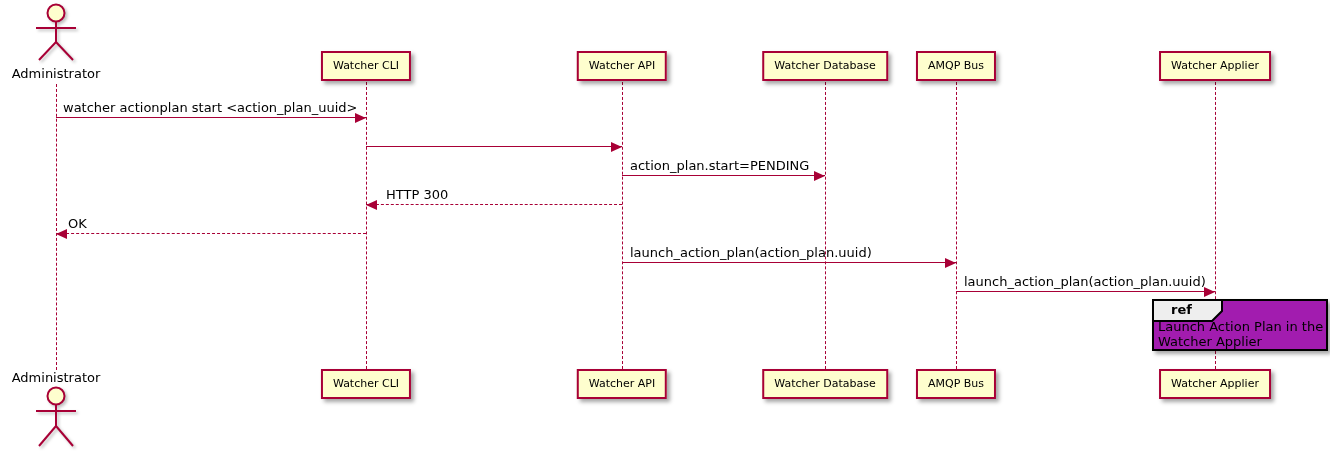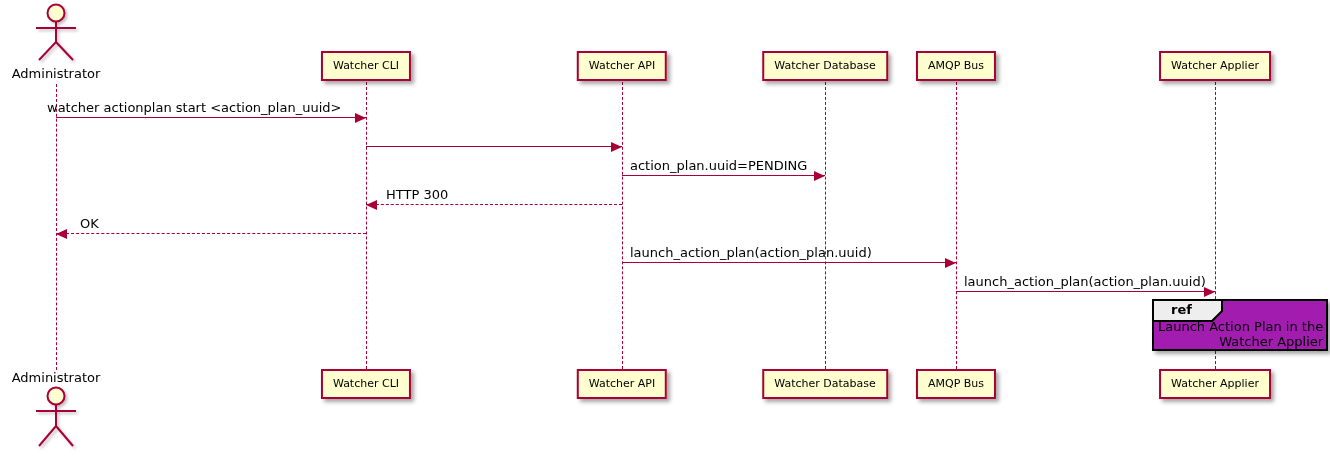--- a/index.html
+++ b/index.html
@@ -17,21 +17,21 @@
   .head-r{position:absolute;width:0;height:0;border-top:5px solid transparent;
           border-bottom:5px solid transparent;border-left:11px solid #A80036;z-index:1;}
   .head-l{position:absolute;width:0;height:0;border-top:5px solid transparent;
           border-bottom:5px solid transparent;border-right:11px solid #A80036;z-index:1;}
   .msg-label{position:absolute;font-size:13px;line-height:14px;white-space:nowrap;z-index:1;}
   .ref-box{position:absolute;left:1152px;top:299px;width:172px;height:48px;background:#a21caf;
            border:2px solid #000;box-shadow:3px 3px 4px rgba(0,0,0,0.35);z-index:3;}
   .ref-header-svg{position:absolute;left:-2px;top:-2px;}
   .ref-keyword{position:absolute;left:17px;top:1px;font-size:13px;font-weight:bold;z-index:4;}
   .ref-text{position:absolute;left:4px;top:18px;font-size:13px;line-height:15px;white-space:nowrap;}
-  .ref-text span{display:block;text-align:right;}
+  .ref-text span{display:block;}
 </style>
 </head>
 <body>
 
 <div class="canvas">
 
   <div class="lifeline" style="left:56px;top:84px;height:286px"></div>
   <div class="lifeline" style="left:366px;top:82px;height:287px"></div>
   <div class="lifeline" style="left:622px;top:82px;height:287px"></div>
   <div class="lifeline" style="left:825px;top:82px;height:287px"></div>
@@ -61,36 +61,36 @@
   <div class="pbox" style="left:825px;top:51px">Watcher Database</div>
   <div class="pbox" style="left:956px;top:51px">AMQP Bus</div>
   <div class="pbox" style="left:1215px;top:51px">Watcher Applier</div>
 
   <div class="pbox" style="left:366px;top:369px">Watcher CLI</div>
   <div class="pbox" style="left:622px;top:369px">Watcher API</div>
   <div class="pbox" style="left:825px;top:369px">Watcher Database</div>
   <div class="pbox" style="left:956px;top:369px">AMQP Bus</div>
   <div class="pbox" style="left:1215px;top:369px">Watcher Applier</div>
 
-  <div class="msg-label" style="left:47px;top:101px">watcher actionplan start &lt;action_plan_uuid&gt;</div>
+  <div class="msg-label" style="left:63px;top:101px">watcher actionplan start &lt;action_plan_uuid&gt;</div>
   <div class="msg-line solid" style="left:56px;top:117px;width:310px"></div>
   <div class="head-r" style="left:355px;top:113px"></div>
 
   <div class="msg-line solid" style="left:366px;top:146px;width:256px"></div>
   <div class="head-r" style="left:611px;top:142px"></div>
 
-  <div class="msg-label" style="left:630px;top:159px">action_plan.uuid=PENDING</div>
+  <div class="msg-label" style="left:630px;top:159px">action_plan.start=PENDING</div>
   <div class="msg-line solid" style="left:622px;top:175px;width:203px"></div>
   <div class="head-r" style="left:814px;top:171px"></div>
 
   <div class="msg-label" style="left:386px;top:188px">HTTP 300</div>
   <div class="msg-line dashedl" style="left:366px;top:204px;width:256px"></div>
   <div class="head-l" style="left:366px;top:200px"></div>
 
-  <div class="msg-label" style="left:80px;top:217px">OK</div>
+  <div class="msg-label" style="left:68px;top:217px">OK</div>
   <div class="msg-line dashedl" style="left:56px;top:233px;width:310px"></div>
   <div class="head-l" style="left:56px;top:229px"></div>
 
   <div class="msg-label" style="left:630px;top:246px">launch_action_plan(action_plan.uuid)</div>
   <div class="msg-line solid" style="left:622px;top:262px;width:334px"></div>
   <div class="head-r" style="left:945px;top:258px"></div>
 
   <div class="msg-label" style="left:964px;top:275px">launch_action_plan(action_plan.uuid)</div>
   <div class="msg-line solid" style="left:956px;top:291px;width:259px"></div>
   <div class="head-r" style="left:1204px;top:287px"></div>

